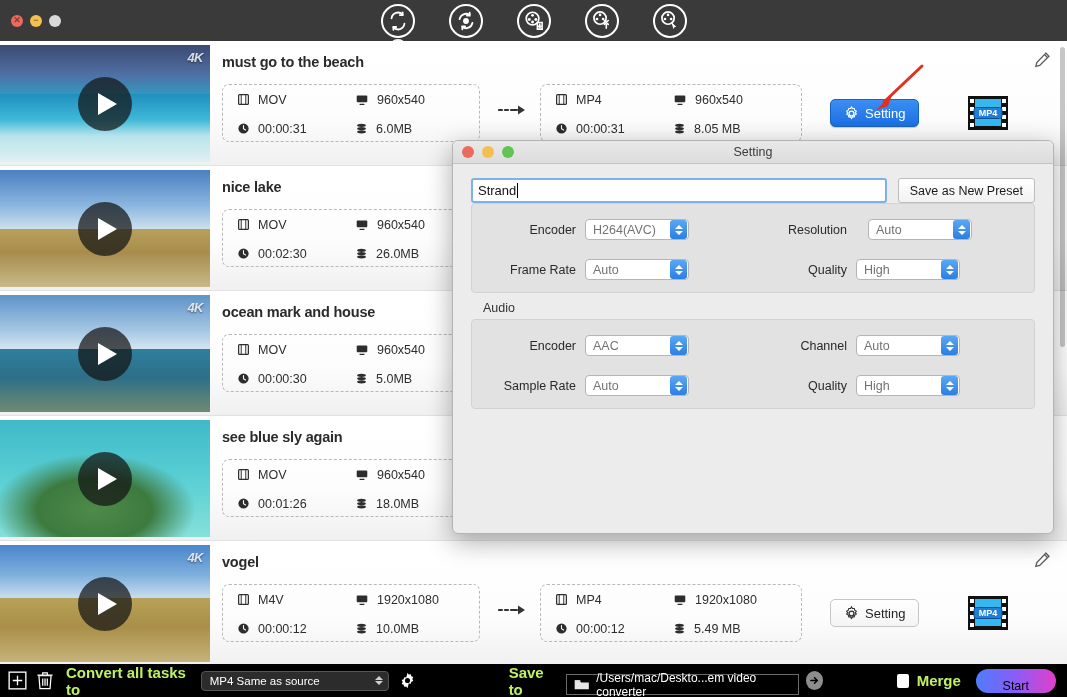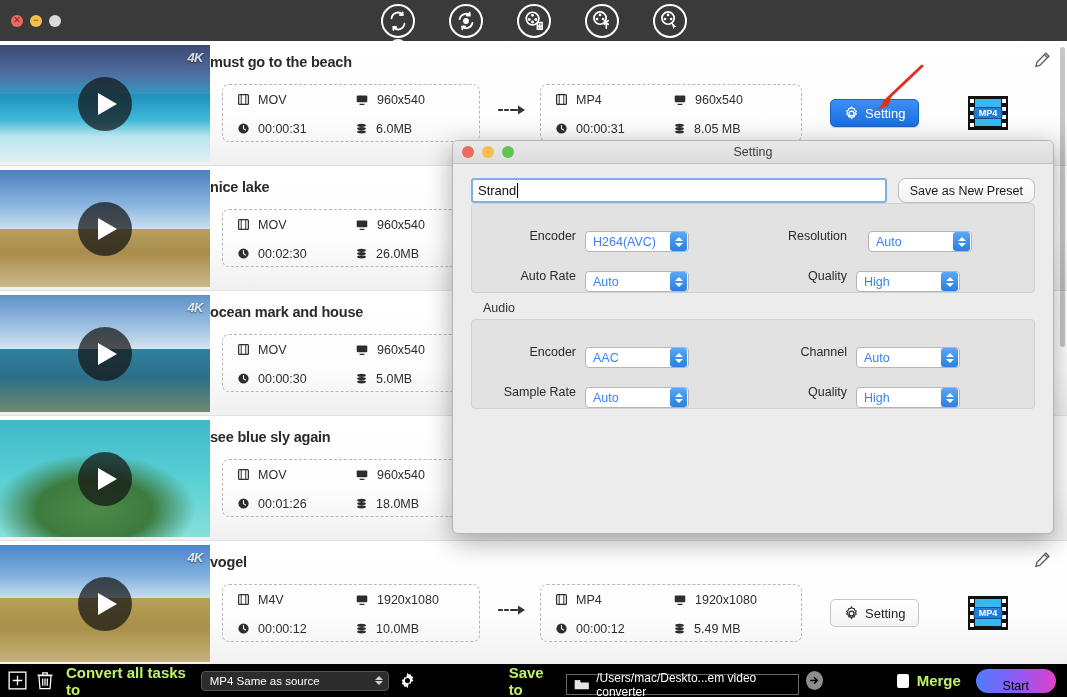--- a/index.html
+++ b/index.html
@@ -86,21 +86,21 @@
     display: flex; align-items: center; justify-content: center;
   }
   .playbtn .tri {
     width: 0; height: 0; margin-left: 5px;
     border-left: 19px solid #fff;
     border-top: 11px solid transparent;
     border-bottom: 11px solid transparent;
   }
   .task-body { flex: 1; position: relative; height: 124px; padding-left: 12px; }
   .task-title {
-    position: absolute; left: 0; top: 13px;
+    position: absolute; left: 12px; top: 13px;
     font-size: 14.5px; font-weight: bold; color: #2b2b2b;
     letter-spacing: -.2px;
   }
   .infobox {
     position: absolute; top: 43px;
     border: 1px dashed #b8b8b8; border-radius: 7px;
     height: 58px;
     display: grid;
     grid-template-columns: 118px 120px;
     grid-template-rows: 29px 29px;
@@ -230,40 +230,40 @@
     font-size: 13px; color: #111;
     position: relative;
   }
   #preset-caret {
     display: inline-block; width: 1px; height: 15px;
     background: #000; margin-left: 1px;
   }
   #save-preset-btn {
     height: 25px; padding: 0 11px;
     background: linear-gradient(180deg,#ffffff 0%,#f2f2f2 100%);
-    border: 1px solid #bdbdbd; border-radius: 8px;
+    border: 1px solid #bdbdbd; border-radius: 3px;
     display: flex; align-items: center;
     font-size: 12.5px; color: #1a1a1a;
   }
   .sect-label { font-size: 12.5px; color: #333; margin: 8px 0 4px 12px; }
   .panel {
     background: #e2e2e2;
     border: 1px solid #d2d2d2; border-radius: 4px;
     height: 90px; position: relative;
   }
   .field {
     position: absolute; display: flex; align-items: center; gap: 9px;
   }
   .field .lbl { font-size: 12.5px; color: #2a2a2a; text-align: right; }
   .combo {
     width: 104px; height: 21px;
     background: #fff; border: 1px solid #b5b5b5; border-radius: 4px;
     display: flex; align-items: center; justify-content: space-between;
-    padding-left: 7px; font-size: 12.5px; color: #3b82f6;
-    position: relative; overflow: hidden; margin-top: 12px;
+    padding-left: 7px; font-size: 12.5px; color: #737373;
+    position: relative; overflow: hidden;
   }
   .combo .combo-arrows {
     width: 17px; height: 19px; margin: 1px;
     background: linear-gradient(180deg,#5aa7f5 0%,#2b7fe3 100%);
     border-radius: 3px;
     display: flex; flex-direction: column; align-items: center; justify-content: center; gap: 2px;
   }
   .combo .ca-up { width:0;height:0;border-left:4px solid transparent;border-right:4px solid transparent;border-bottom:4px solid #fff; }
   .combo .ca-dn { width:0;height:0;border-left:4px solid transparent;border-right:4px solid transparent;border-top:4px solid #fff; }
   #dlg-footer {
@@ -834,21 +834,21 @@
           <span class="lbl" style="width:78px">Resolution</span>
           <div class="combo">
             <span>Auto</span>
             <span class="combo-arrows">
                 <span class="ca-up"></span>
                 <span class="ca-dn"></span>
               </span>
           </div>
         </div>
         <div class="field" style="left:30px; top:55px;">
-          <span class="lbl" style="width:74px">Auto Rate</span>
+          <span class="lbl" style="width:74px">Frame Rate</span>
           <div class="combo">
             <span>Auto</span>
             <span class="combo-arrows">
                 <span class="ca-up"></span>
                 <span class="ca-dn"></span>
               </span>
           </div>
         </div>
         <div class="field" style="left:297px; top:55px;">
           <span class="lbl" style="width:78px">Quality</span>

